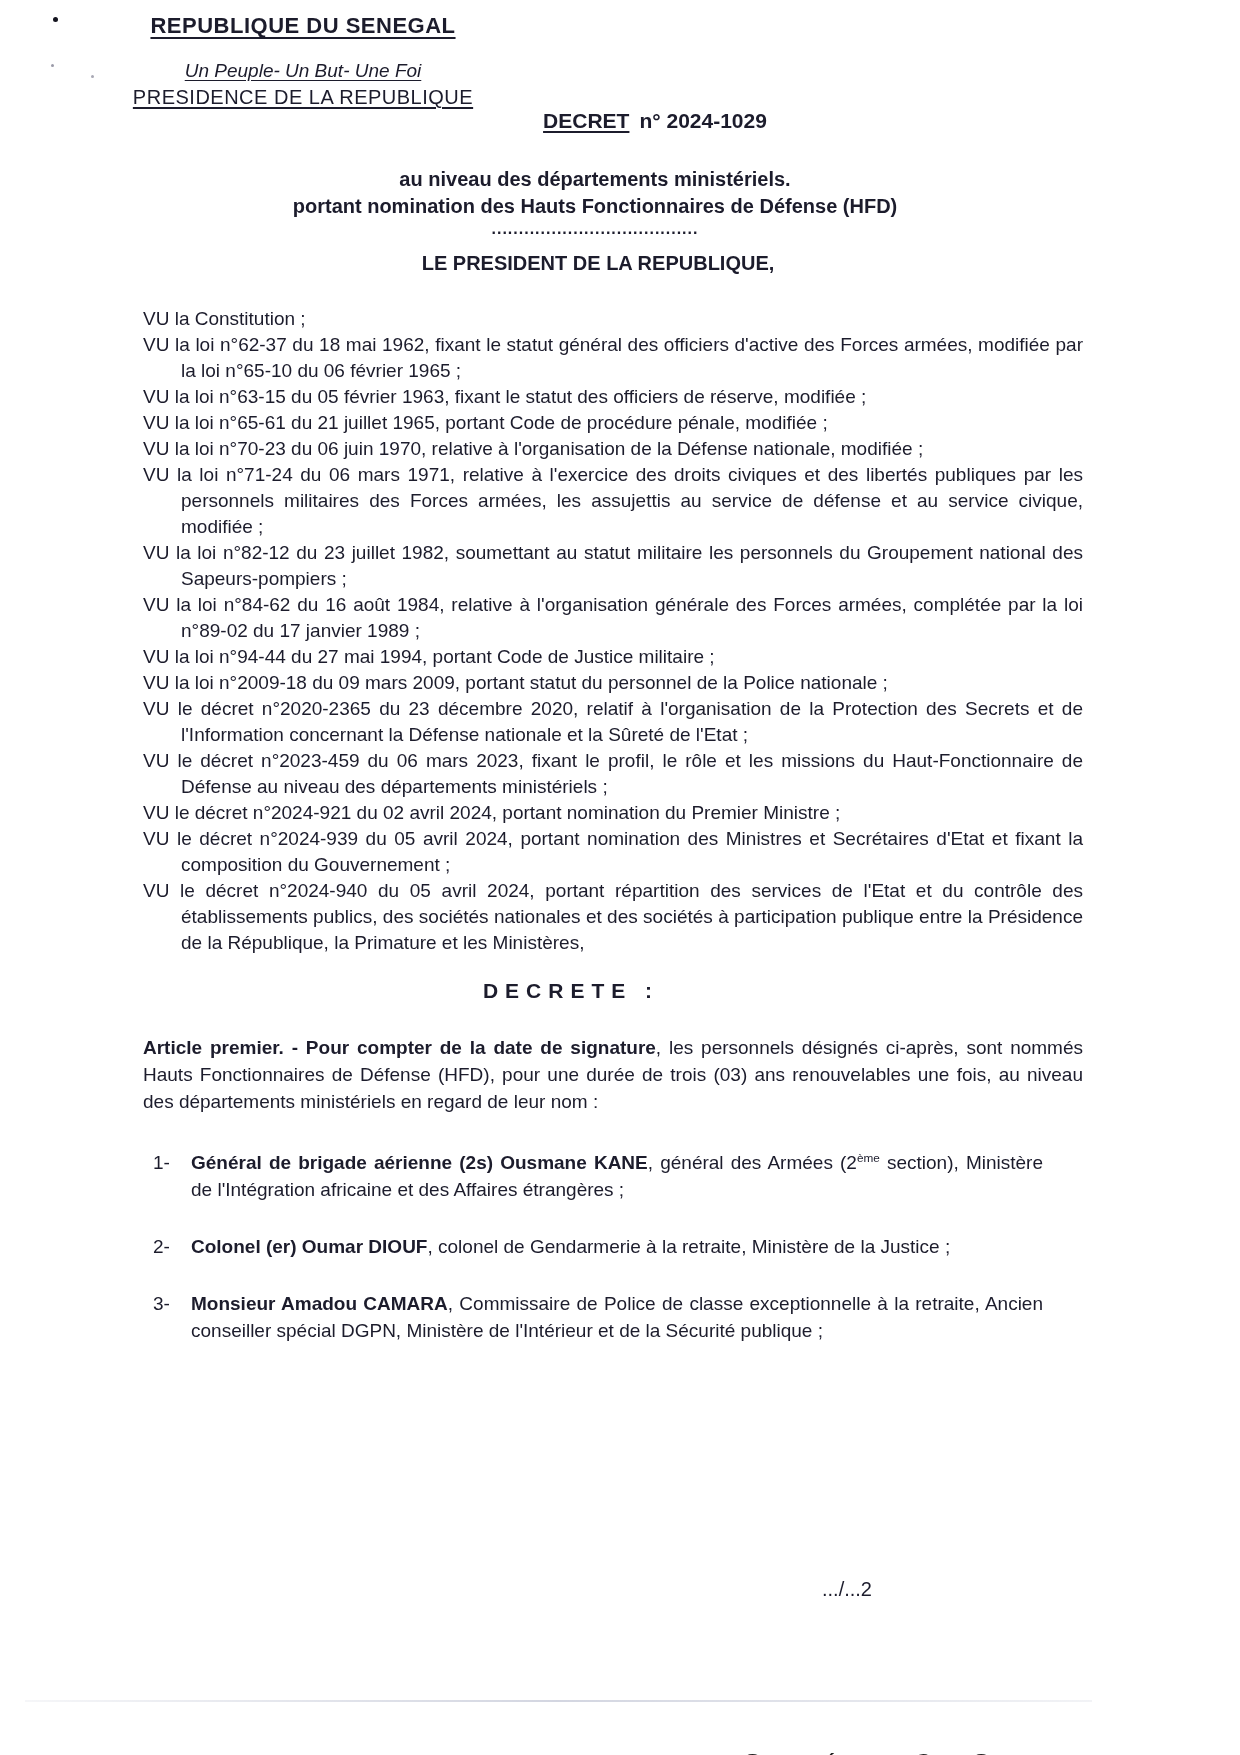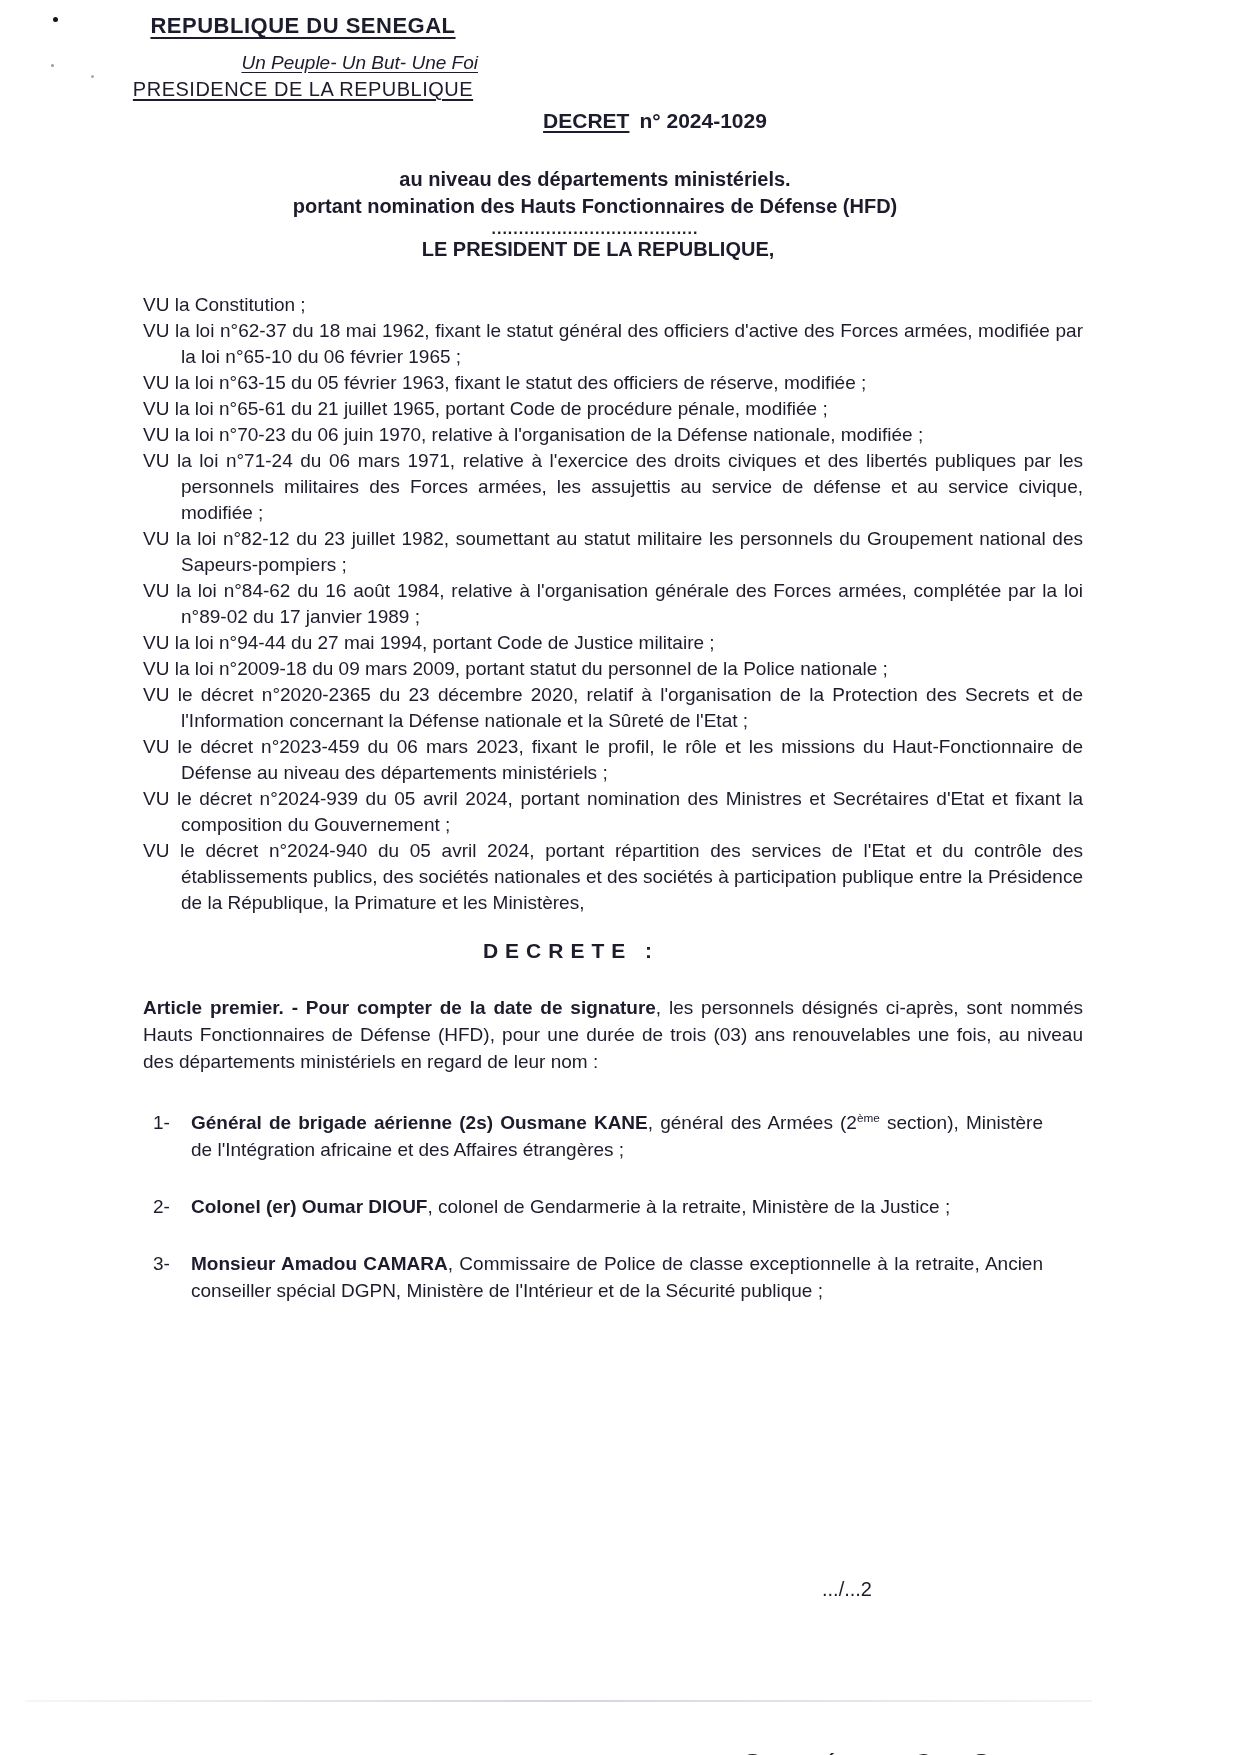--- a/index.html
+++ b/index.html
@@ -23,22 +23,22 @@
     position: absolute;
     left: 128px; top: 12px; width: 350px;
     text-align: center;
     line-height: 1.25;
   }
   .letterhead .country {
     font-size: 22px; font-weight: bold; letter-spacing: 0.5px;
     text-decoration: underline; text-underline-offset: 4px;
   }
   .letterhead .motto {
-    font-size: 19px; font-style: italic; margin-top: 11px;
-    text-decoration: underline; text-underline-offset: 3px; text-align: right;
+    font-size: 19px; font-style: italic; margin-top: 19px;
+    text-decoration: underline; text-underline-offset: 3px;
   }
   .letterhead .institution {
     font-size: 20px; margin-top: 3px; letter-spacing: 0.5px;
     text-decoration: underline; text-underline-offset: 3px;
   }
 
   
   .main {
     position: absolute;
     left: 143px; top: 100px; width: 940px;
@@ -58,20 +58,21 @@
     margin-top: 32px; line-height: 27px;
   }
   .dots {
     text-align: center; position: relative; left: -18px;
     font-weight: bold; letter-spacing: 1px; font-size: 16px;
     margin-top: 2px; line-height: 14px;
   }
   .salutation {
     text-align: center; position: relative; left: -15px;
     font-size: 20px; font-weight: bold;
+    margin-top: 14px;
   }
 
   ul.visas {
     list-style: none; margin: 30px 0 0 0; padding: 0;
   }
   ul.visas li {
     padding-left: 38px; text-indent: -38px;
     text-align: justify;
   }
 
@@ -146,20 +147,21 @@
       <li>VU la loi n°63-15 du 05 février 1963, fixant le statut des officiers de réserve, modifiée ;</li>
       <li>VU la loi n°65-61 du 21 juillet 1965, portant Code de procédure pénale, modifiée ;</li>
       <li>VU la loi n°70-23 du 06 juin 1970, relative à l'organisation de la Défense nationale, modifiée ;</li>
       <li>VU la loi n°71-24 du 06 mars 1971, relative à l'exercice des droits civiques et des libertés publiques par les personnels militaires des Forces armées, les assujettis au service  de défense et au service civique, modifiée ;</li>
       <li>VU la loi n°82-12 du 23 juillet 1982, soumettant au statut militaire les personnels du Groupement national des Sapeurs-pompiers ;</li>
       <li>VU la loi n°84-62 du 16 août 1984, relative à l'organisation générale des Forces armées, complétée par la loi n°89-02 du 17 janvier 1989 ;</li>
       <li>VU la loi n°94-44 du 27 mai 1994, portant Code de Justice militaire ;</li>
       <li>VU la loi n°2009-18 du 09 mars 2009, portant statut du personnel de la Police nationale ;</li>
       <li>VU le décret n°2020-2365 du 23 décembre 2020, relatif à l'organisation de la Protection des Secrets et de l'Information concernant la Défense nationale et la Sûreté de l'Etat ;</li>
       <li>VU le décret n°2023-459 du 06 mars 2023, fixant le profil, le rôle et les missions du Haut-Fonctionnaire de Défense au niveau des départements ministériels ;</li>
+      <li>VU le décret n°2024-921 du 02 avril 2024, portant nomination du Premier Ministre ;</li>
       <li>VU le décret n°2024-939 du 05 avril 2024, portant nomination des Ministres et Secrétaires d'Etat et fixant la composition du Gouvernement ;</li>
       <li>VU le décret n°2024-940 du 05 avril 2024, portant répartition des services de l'Etat et du contrôle des établissements publics, des sociétés nationales et des sociétés à participation publique entre la Présidence de la République, la Primature et les Ministères,</li>
     </ul>
 
     <div class="decrete">DECRETE :</div>
 
     <p class="article">
       <b>Article premier. - Pour compter de la date de signature</b><span>, les personnels désignés ci-après, sont nommés Hauts Fonctionnaires de Défense (HFD), pour une durée de trois (03) ans renouvelables une fois, au niveau des départements ministériels en regard de leur nom :</span>
     </p>
 

